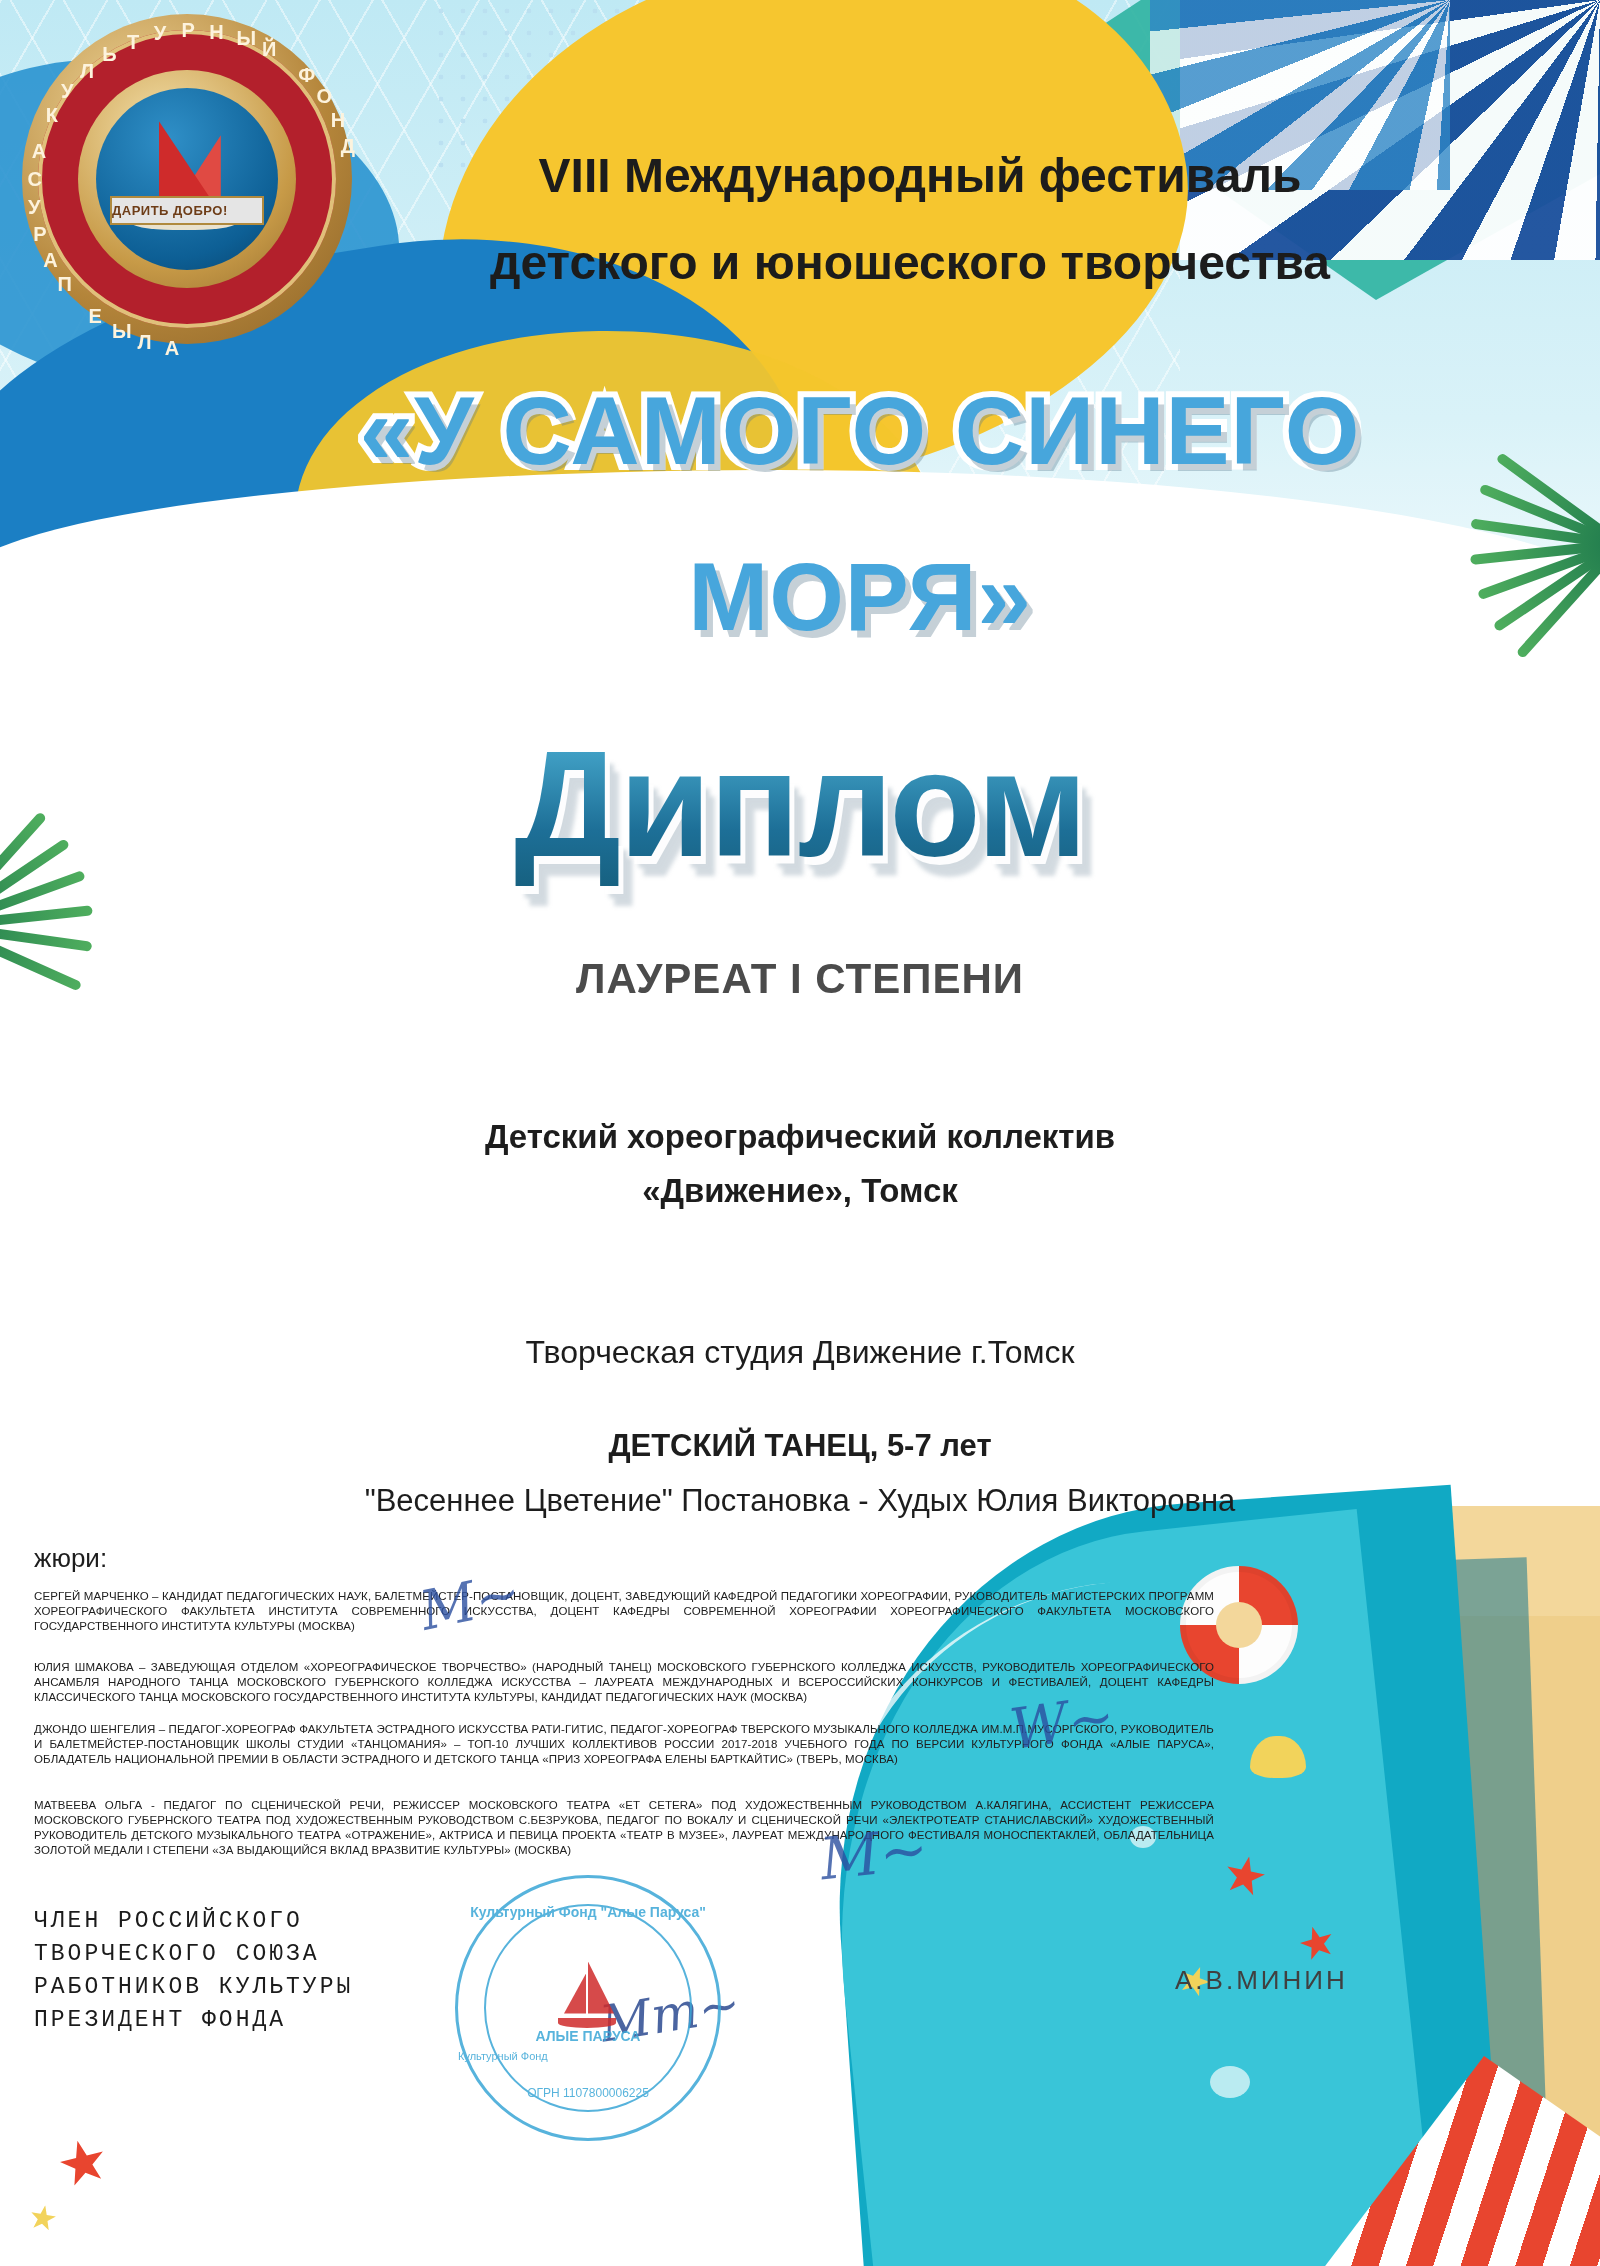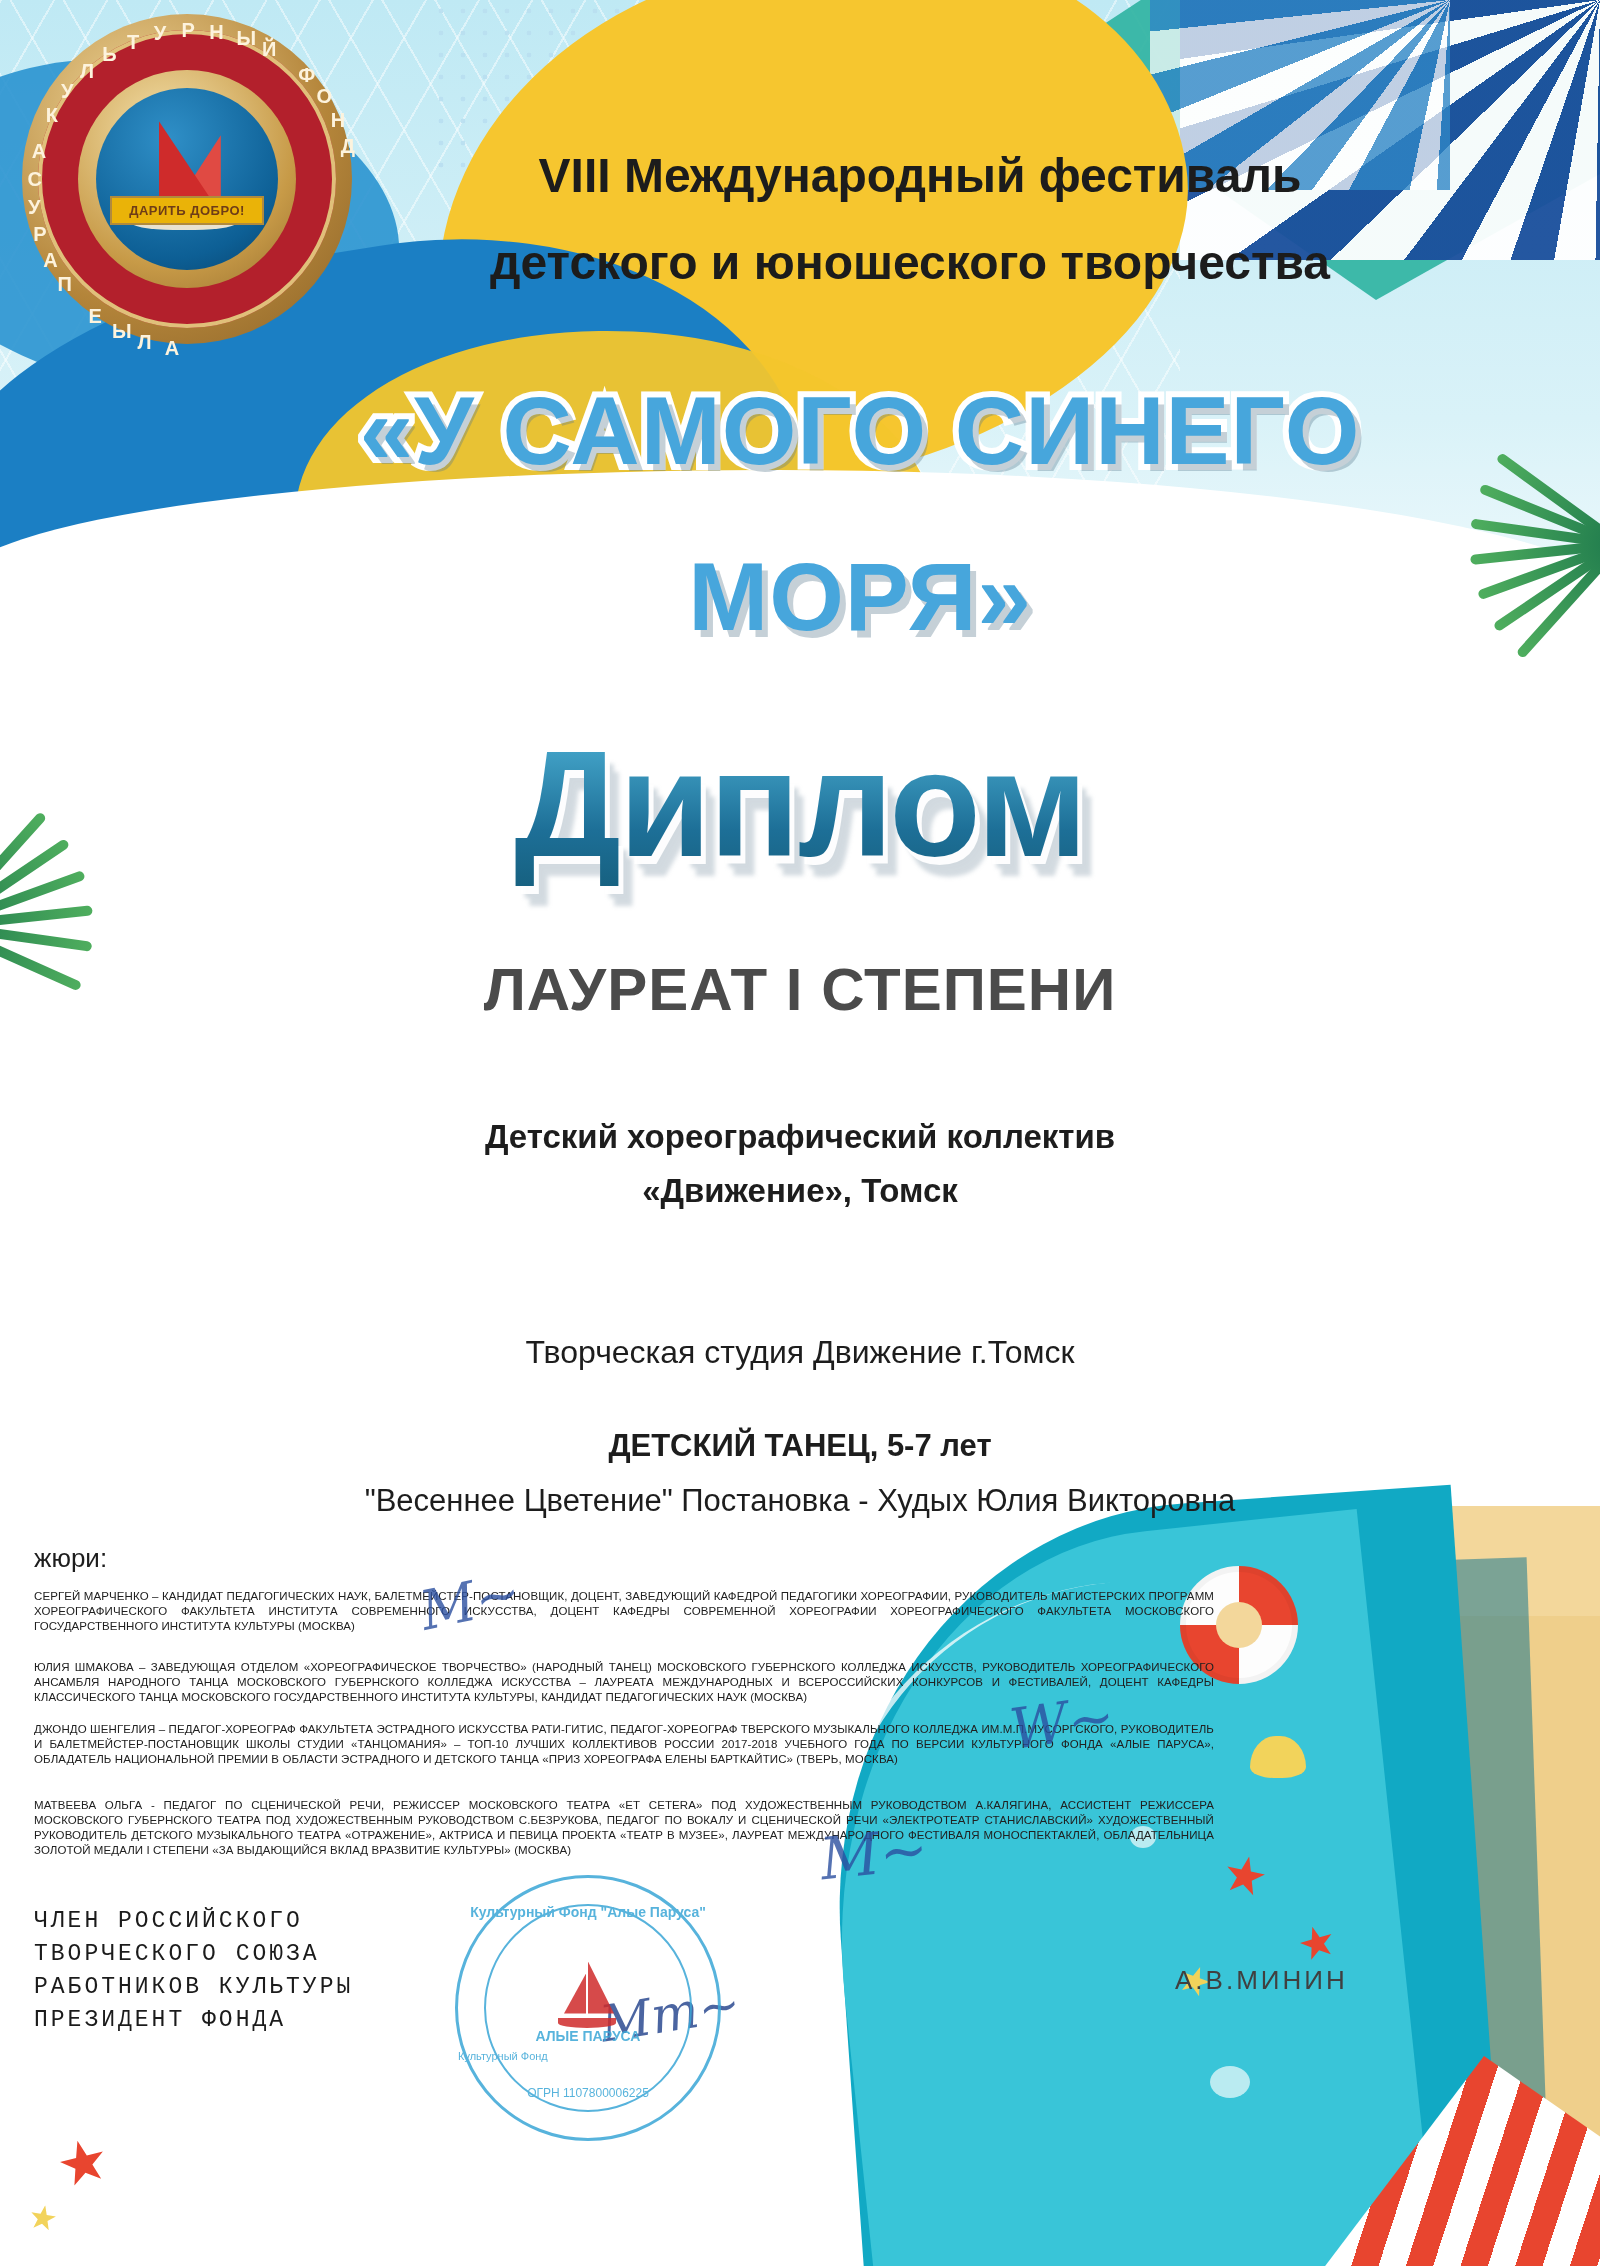--- a/index.html
+++ b/index.html
@@ -232,23 +232,23 @@
   .emblem .hull {
     position: absolute; left: 18%; bottom: 22%;
     width: 110px; height: 22px;
     background: #e9e2cf;
     border-radius: 0 0 40% 40%;
   }
   .emblem .banner {
     position: absolute; left: 50%; top: 55%;
     transform: translateX(-50%);
     width: 150px; padding: 5px 0;
-    background: #eab308;
+    background: #e5e5e5;
     border: 2px solid #b08a3e;
-    text-align: center;
+    text-align: left;
     font-size: 13px; letter-spacing: .5px;
     color: #6e3d17; font-weight: bold;
     white-space: nowrap;
   }
   .emblem .arc-text {
     position: absolute; inset: 0;
     color: #fdf3dd;
     font-size: 20px;
     font-weight: bold;
     letter-spacing: 1px;
@@ -293,21 +293,21 @@
     background: linear-gradient(180deg, #4fb4d8 0%, #1d6f97 65%, #16607f 100%);
     -webkit-background-clip: text;
     background-clip: text;
     -webkit-text-fill-color: transparent;
     letter-spacing: -2px;
     filter: drop-shadow(5px 8px 0 rgba(255,255,255,.95)) drop-shadow(9px 12px 2px rgba(90,120,140,.28));
   }
 
   #laureate {
     position: absolute; top: 955px; width: 1600px; text-align: center;
-    font-size: 60px; font-weight: bold; color: #4b4b4b;
+    font-size: 42px; font-weight: bold; color: #4b4b4b;
     letter-spacing: 1px;
   }
 
   .rec-line {
     position: absolute; width: 1600px; text-align: center;
     color: #1d1d1d;
   }
   #collective1 { top: 1118px; font-size: 33px; font-weight: bold; }
   #collective2 { top: 1172px; font-size: 33px; font-weight: bold; }
   #leader      { top: 1281px; font-size: 32px; }

